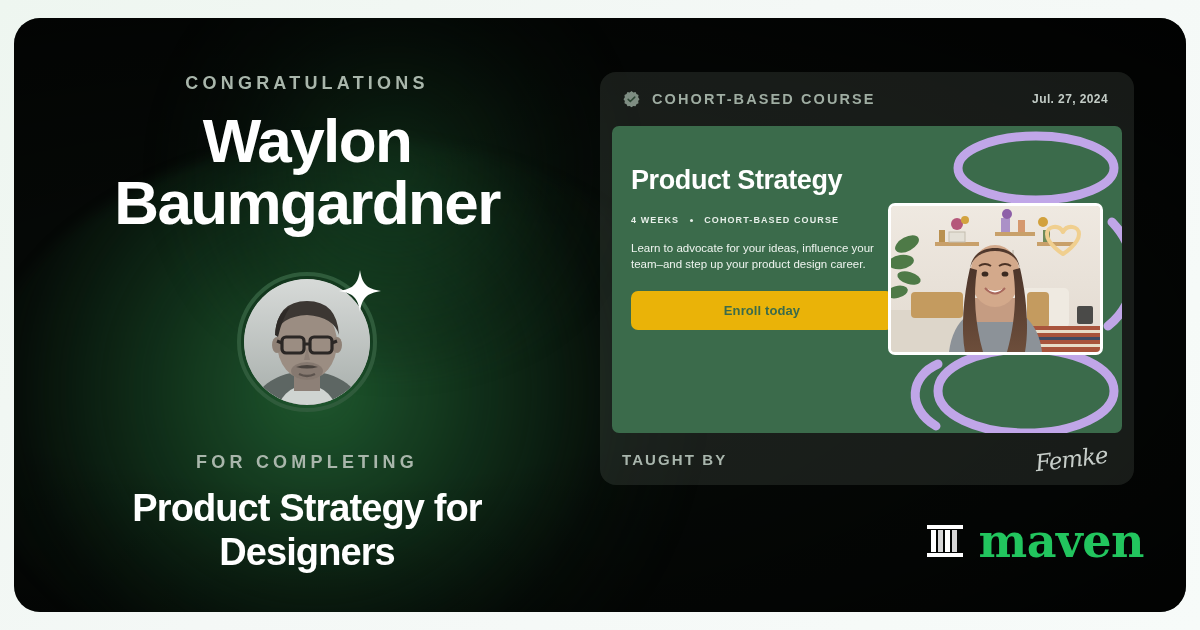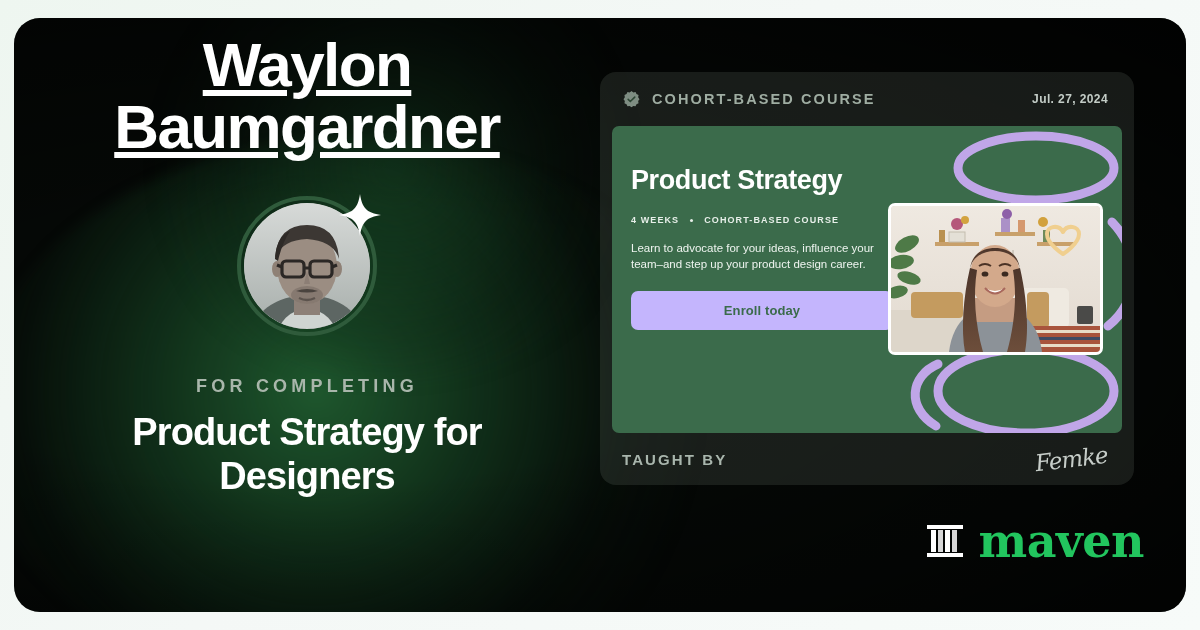--- a/index.html
+++ b/index.html
@@ -92,21 +92,20 @@
   }
   #congrats-label { margin-top: 55px; }
   .recipient-name {
     margin-top: 16px;
     font-size: 62px;
     line-height: 62px;
     font-weight: 700;
     letter-spacing: -1.6px;
     color: #ffffff;
     padding: 0 36px;
-    text-decoration: underline;
   }
 
   
   #avatar-wrap {
     position: relative;
     width: 140px;
     height: 140px;
     margin: 38px auto 0 auto;
   }
   #avatar-ring {
@@ -246,21 +245,21 @@
     font-size: 11.5px;
     line-height: 16px;
     color: #eef4ef;
     max-width: 258px;
   }
   #enroll-button {
     margin-top: 19px;
     width: 262px;
     height: 39px;
     border-radius: 7px;
-    background: #c4b5fd;
+    background: #eab308;
     color: #3b6b4b;
     border: none;
     font-family: "Liberation Sans", sans-serif;
     font-size: 13px;
     font-weight: 700;
     letter-spacing: 0.1px;
     cursor: pointer;
   }
 
   
@@ -329,20 +328,21 @@
 
 <div id="page">
 
   <div id="cert-card">
     <div class="glow-a"></div>
     <div class="glow-b"></div>
     <div class="vignette"></div>
 
     <div id="left-col">
 
+      <div class="eyebrow" id="congrats-label">CONGRATULATIONS</div>
 
       <div class="recipient-name">Waylon Baumgardner</div>
 
       <div id="avatar-wrap">
         <div id="avatar-photo">
           <svg width="126" height="126" viewBox="0 0 126 126">
             <defs>
               <clipPath id="avclip">
                   <circle cx="63" cy="63" r="63"></circle>
                 </clipPath>

